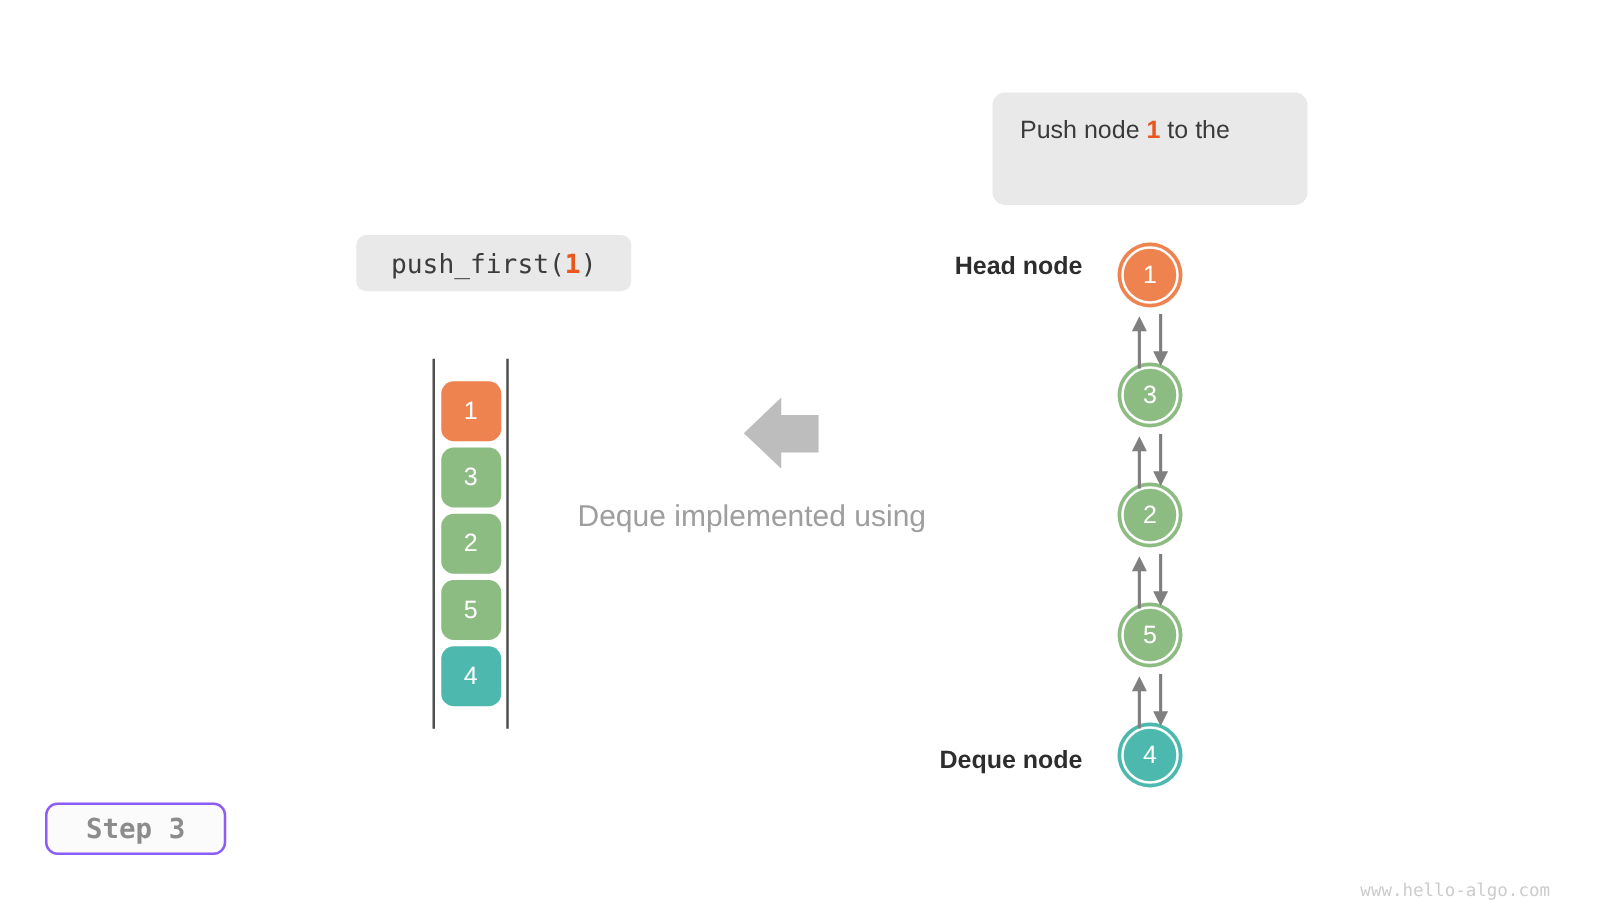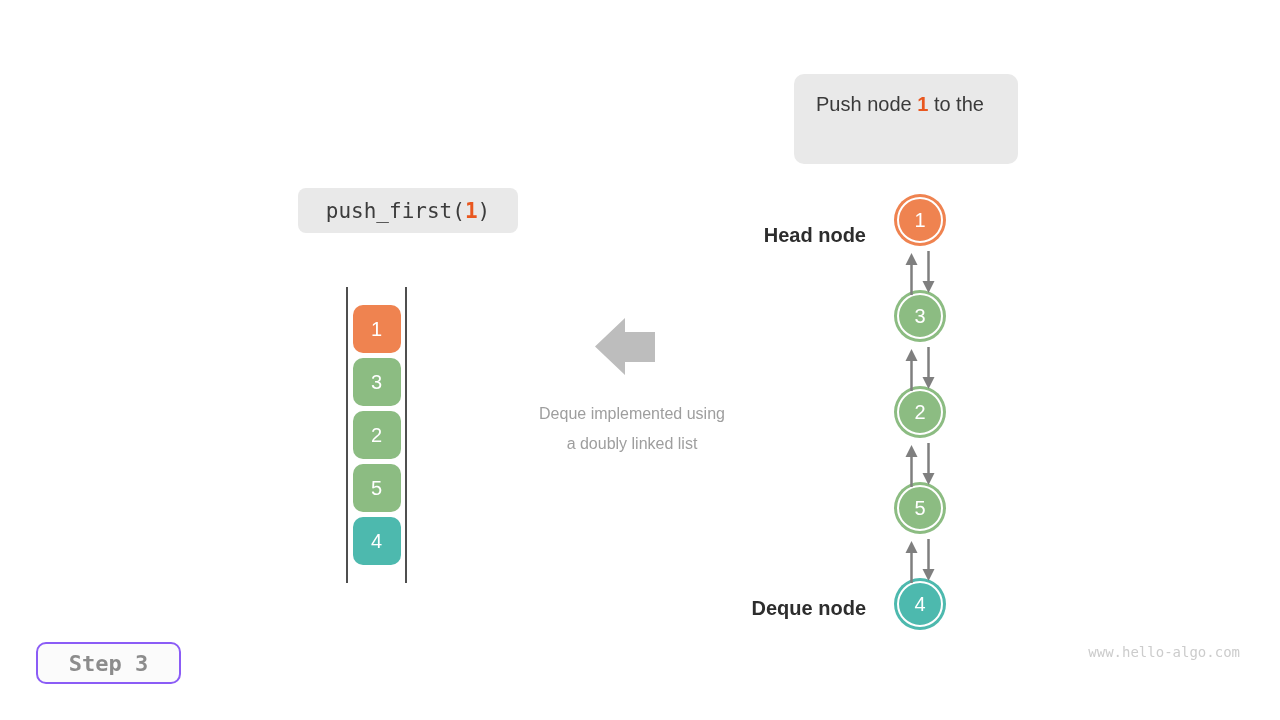--- a/index.html
+++ b/index.html
@@ -10,34 +10,34 @@
     height: 720px;
     background: #ffffff;
     overflow: hidden;
     font-family: "Liberation Sans", sans-serif;
   }
 
   
   .callout {
     position: absolute;
     left: 794px; top: 74px;
-    width: 224px; height: 90px;
+    width: 252px; height: 90px;
     background: #e9e9e9;
     border-radius: 10px;
     padding: 16px 0 0 22px;
     font-size: 20px;
     line-height: 29px;
     color: #3a3a3a;
   }
   .hl { color: #e9571f; font-weight: bold; }
 
   
   .op-box {
     position: absolute;
-    left: 298px; top: 188px;
+    left: 285px; top: 188px;
     width: 220px; height: 45px;
     background: #e9e9e9;
     border-radius: 8px;
     display: flex;
     align-items: center;
     justify-content: center;
     font-family: "DejaVu Sans Mono", monospace;
     font-size: 21px;
     color: #3c3c3c;
     white-space: pre;
@@ -69,22 +69,21 @@
   }
 
   
   .block-arrow { position: absolute; left: 595px; top: 318px; }
 
   
   .desc {
     position: absolute;
     left: 462px; top: 399px;
     width: 340px;
-    text-align: center;
-    font-size: 16px;
+    font-size: 24px;
     line-height: 30px;
     color: #9e9e9e;
   }
 
   
   .node {
     position: absolute;
     left: 892px;
     width: 46px; height: 46px;
     margin: 5px; 
@@ -121,21 +120,21 @@
     align-items: center;
     justify-content: center;
     font-family: "DejaVu Sans Mono", monospace;
     font-size: 22px;
     font-weight: bold;
     color: #8c8c8c;
   }
 
   .watermark {
     position: absolute;
-    right: 40px; top: 644px;
+    right: 40px; top: 705px;
     font-family: "DejaVu Sans Mono", monospace;
     font-size: 14px;
     color: #cccccc;
   }
 </style>
 </head>
 <body>
 
 <div class="canvas">
 
@@ -152,24 +151,23 @@
     <div class="cell" style="background: rgb(140, 188, 130);">5</div>
     <div class="cell" style="background: rgb(77, 185, 174);">4</div>
   </div>
 
   <svg class="block-arrow" width="60" height="57">
     <polygon points="0,28.5 30,0 30,14 60,14 60,44 30,44 30,57" fill="#bdbdbd"></polygon>
   </svg>
 
   <div class="desc">
     <div>Deque implemented using</div>
-    <div>a doubly linked list</div>
   </div>
 
-  <div class="side-label" style="top:224px;">Head node</div>
+  <div class="side-label" style="top:202px;">Head node</div>
   <div class="side-label" style="top:597px;">Deque node</div>
 
   <div class="node" style="top: 192px; background: rgb(239, 131, 80); box-shadow: rgb(239, 131, 80) 0px 0px 0px 3px;">1</div>
   <div class="node" style="top: 288px; background: rgb(140, 188, 130); box-shadow: rgb(140, 188, 130) 0px 0px 0px 3px;">3</div>
   <div class="node" style="top: 384px; background: rgb(140, 188, 130); box-shadow: rgb(140, 188, 130) 0px 0px 0px 3px;">2</div>
   <div class="node" style="top: 480px; background: rgb(140, 188, 130); box-shadow: rgb(140, 188, 130) 0px 0px 0px 3px;">5</div>
   <div class="node" style="top: 576px; background: rgb(77, 185, 174); box-shadow: rgb(77, 185, 174) 0px 0px 0px 3px;">4</div>
 
   <svg class="connector" style="top:251px;" width="40" height="44">
     <g stroke="#7f7f7f" stroke-width="2.5" fill="#7f7f7f">

